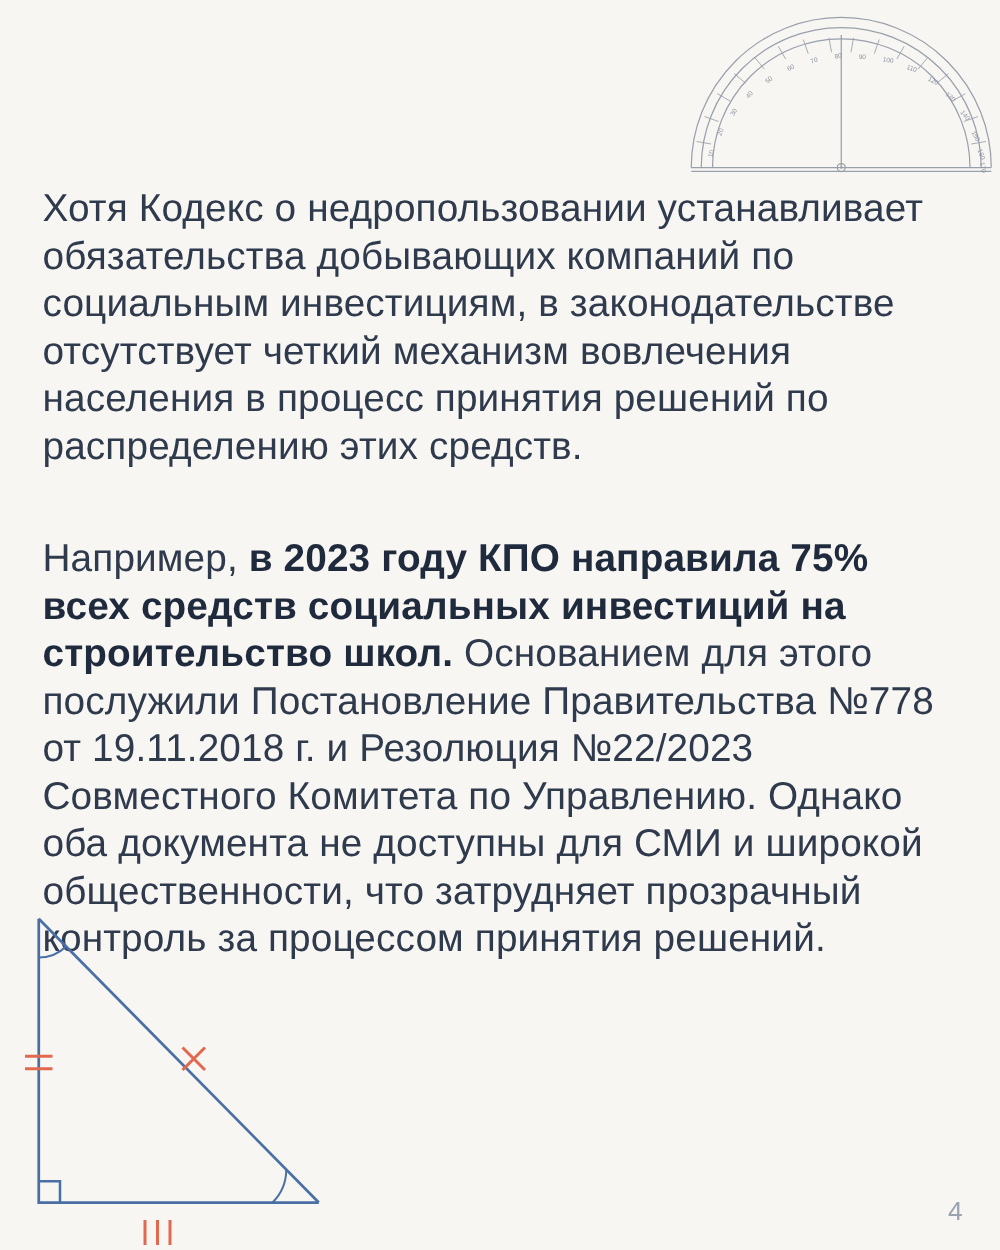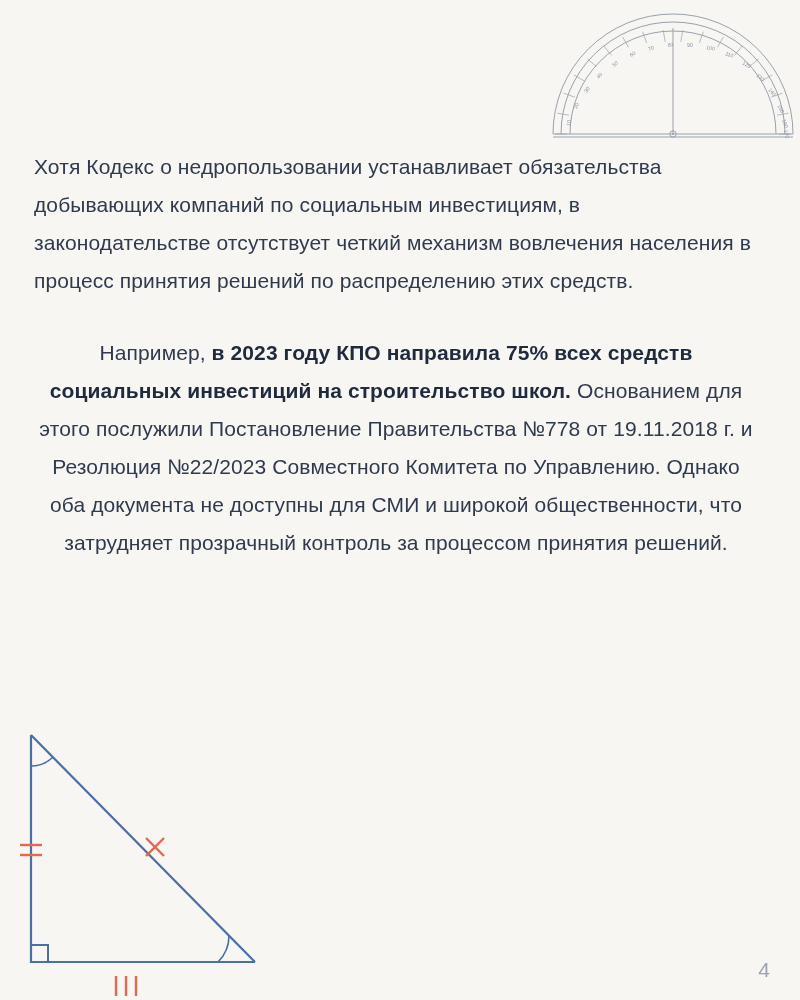--- a/index.html
+++ b/index.html
@@ -41,29 +41,28 @@
   }
 
   
   .content {
     position: absolute;
     left: 34px;
     top: 148px;
     width: 724px;
   }
   .para {
-    font-size: 21px;
+    font-size: 31px;
     line-height: 38px;
     letter-spacing: 0.1px;
     color: #2f3a4d;
     margin: 0;
   }
   .para + .para {
-    margin-top: 34px;
-    text-align: center;
+    margin-top: 52px;
   }
   .para b {
     font-weight: bold;
     color: #1f2a3c;
   }
 
   
   .page-number {
     position: absolute;
     right: 30px;

